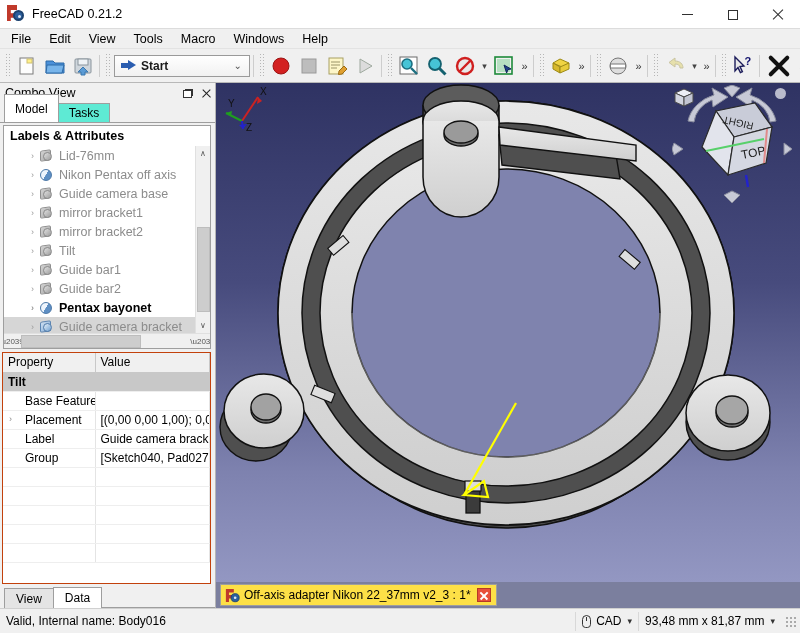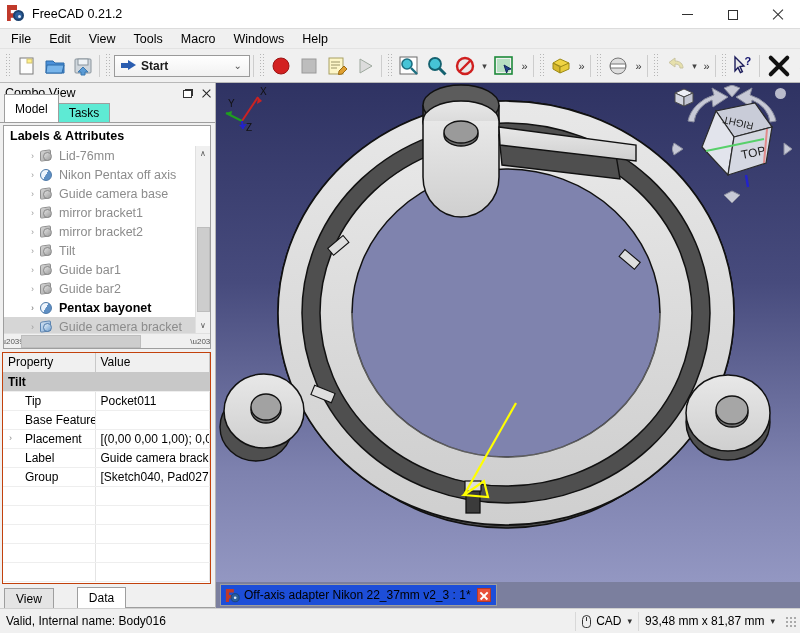--- a/index.html
+++ b/index.html
@@ -191,41 +191,41 @@
   .pname{ position:relative; }
   .pname.ind{ padding-left:22px; }
   .pname .pa{ position:absolute;left:6px;top:3px;font-size:9px;color:#8a8a8a; }
 
   
   .dock-tabs{ height:22px;flex:0 0 22px;display:flex;align-items:flex-end;padding-left:4px;margin-top:2px; }
   .dtab{
     height:20px;padding:0 11px;display:flex;align-items:center;font-size:12px;
     background:#e4e4e4;border:1px solid #9e9e9e;border-bottom:none;margin-right:-1px;cursor:default;
   }
-  .dtab.active{ background:#fff;height:21px;z-index:2;position:relative;margin-left:24px; }
+  .dtab.active{ background:#fff;height:21px;z-index:2;position:relative; }
   .dtab-fill{ flex:1;height:20px;border-bottom:1px solid #9e9e9e; }
 
   
   .view-area{ flex:1;display:flex;flex-direction:column;min-width:0;background:#f0f0f0; }
   .viewport{
     flex:1;position:relative;overflow:hidden;
     background:linear-gradient(180deg,#2f3363 0%,#474b7d 40%,#7e82af 78%,#9397c2 100%);
   }
   .viewport svg{ position:absolute;left:0;top:0; }
   
   .navcube{ position:absolute;right:8px;top:2px;width:120px;height:118px; }
   .cube-dot{ position:absolute;right:6px;top:3px;width:11px;height:11px;border-radius:50%;background:#b9bbcc; }
   .minicube{ position:absolute;right:10px;bottom:2px;width:24px;height:24px; }
 
   
   .doctabs{
     height:26px;flex:0 0 26px;background:#7b7f9e;display:flex;align-items:center;padding-left:4px;
   }
   .doctab{
-    height:22px;background:#1d4ed8;border:1px solid #9e9e9e;display:flex;align-items:center;
+    height:22px;background:#fde047;border:1px solid #9e9e9e;display:flex;align-items:center;
     padding:0 5px 0 4px;font-size:12px;cursor:default;
   }
   .doctab .dt-ic{ width:15px;height:15px;margin-right:4px;flex:0 0 15px; }
   .doctab .dt-lbl{ margin-right:6px; }
   .dt-close{
     width:14px;height:14px;background:#e8503a;border:1px solid #b53a27;position:relative;cursor:default;
     flex:0 0 14px;
   }
   .dt-close:before,.dt-close:after{
     content:"";position:absolute;left:1px;top:6px;width:10px;height:1.6px;background:#fff;
@@ -558,24 +558,20 @@
             <tr>
               <th>Property</th>
               <th>Value</th>
             </tr>
           </thead>
           <tbody id="prop-rows">
               <tr class="grp-row">
                 <td colspan="2">Tilt</td>
               </tr>
               <tr>
-                <td class="pname ind"><span>Tip</span></td>
-                <td>Pocket011</td>
-              </tr>
-              <tr>
                 <td class="pname ind"><span>Base Feature</span></td>
                 <td></td>
               </tr>
               <tr>
                 <td class="pname ind"><span class="pa">›</span><span>Placement</span></td>
                 <td>[(0,00 0,00 1,00); 0,0...</td>
               </tr>
               <tr>
                 <td class="pname ind"><span>Label</span></td>
                 <td>Guide camera bracket</td>

